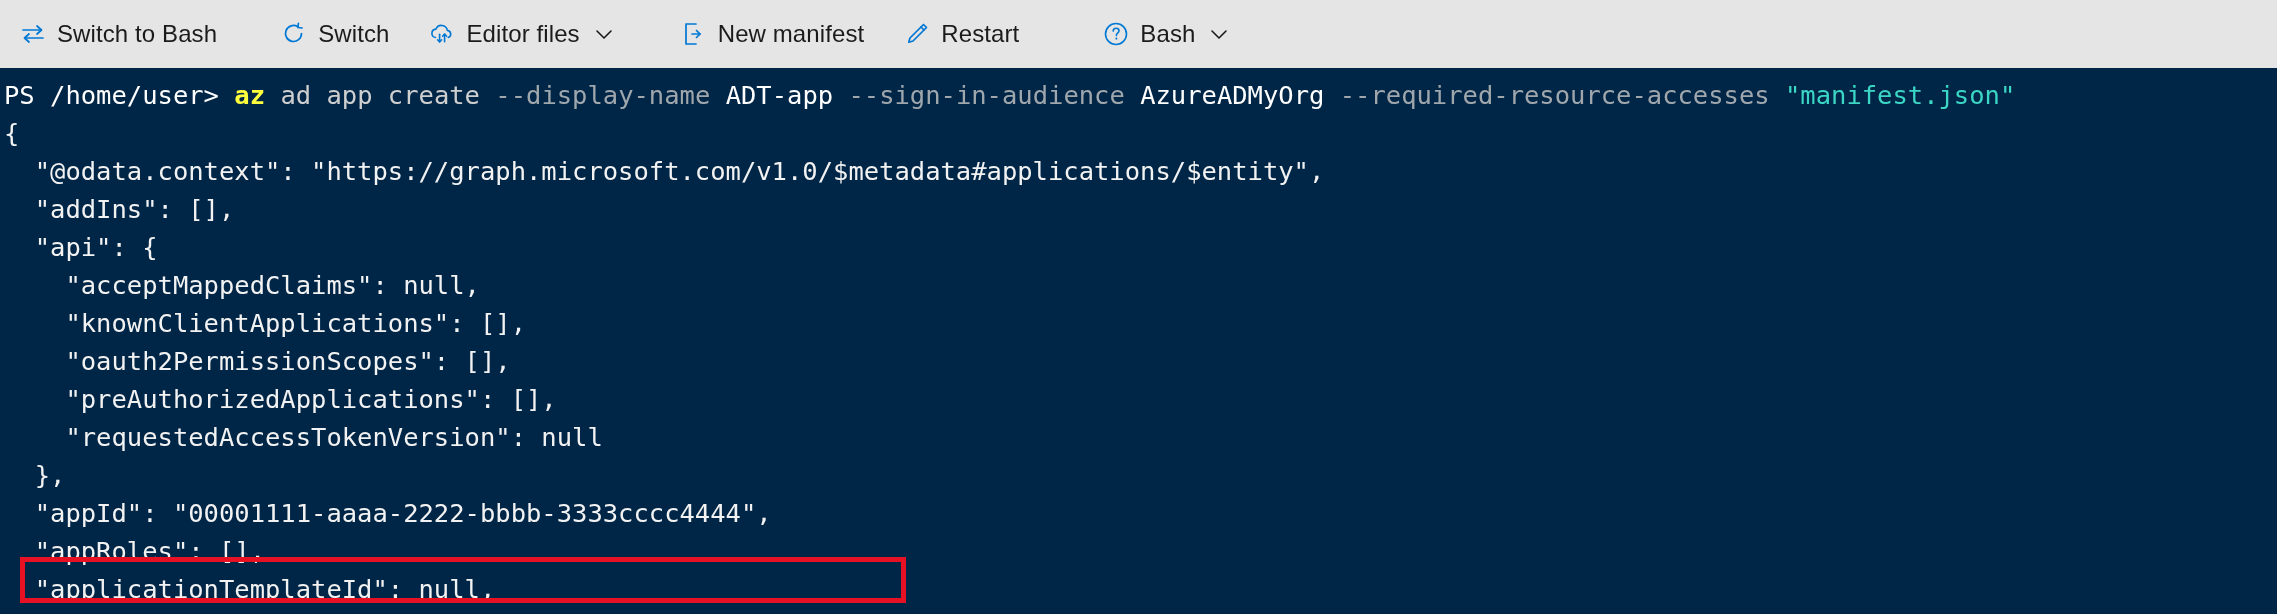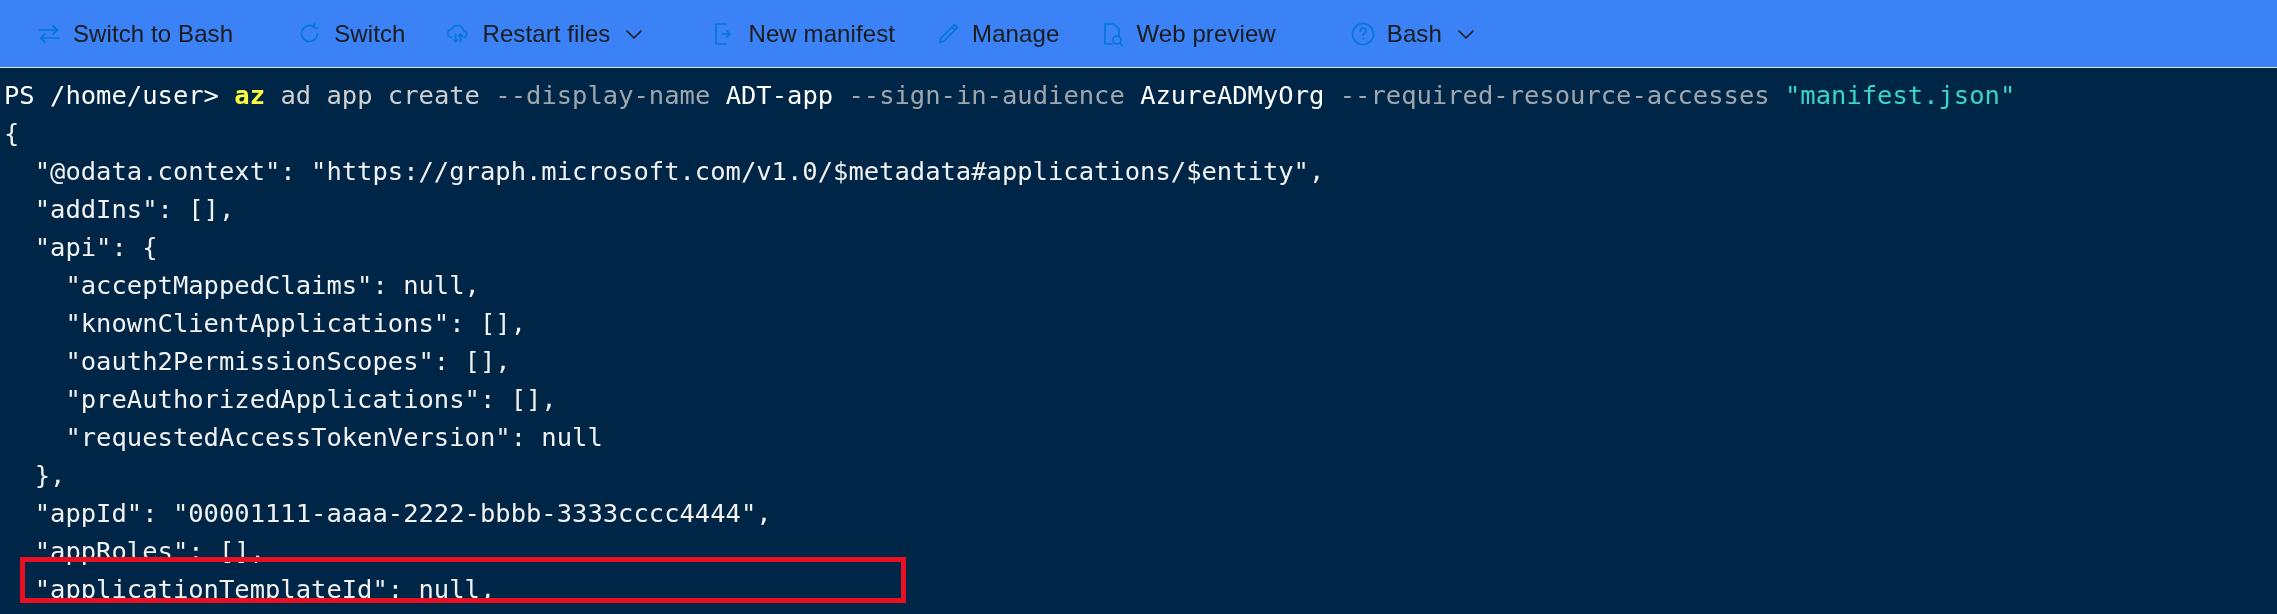--- a/index.html
+++ b/index.html
@@ -11,25 +11,25 @@
     width: 2277px;
     height: 614px;
     overflow: hidden;
     font-family: "Liberation Sans", sans-serif;
   }
 
   
   #toolbar {
     position: relative;
     height: 68px;
-    background: #3b82f6;
+    background: #e5e5e5;
     border-bottom: 1px solid #e6e6e6;
     display: flex;
     align-items: center;
-    padding-left: 20px;
+    padding-left: 4px;
     box-sizing: border-box;
     white-space: nowrap;
   }
   .tb-item {
     display: inline-flex;
     align-items: center;
     height: 46px;
     padding: 0 14px;
     cursor: pointer;
     user-select: none;
@@ -139,21 +139,21 @@
       <svg width="30" height="30" viewBox="0 0 30 30">
         <g fill="none" stroke="#0078d4" stroke-width="1.6" stroke-linecap="round" stroke-linejoin="round">
           <path d="M8.5 18.5a4.2 4.2 0 0 1 .4-8.35 6 6 0 0 1 11.45 1.2 3.7 3.7 0 0 1 .9 7.15"></path>
           <path d="M12.6 15.2v7.6"></path>
             <path d="M10.6 20.8l2 2.2 2-2.2"></path>
           <path d="M17.6 22.8v-7.6"></path>
             <path d="M15.6 17.2l2-2.2 2 2.2"></path>
         </g>
       </svg>
     </span>
-    <span class="tb-label">Restart files</span>
+    <span class="tb-label">Editor files</span>
     <span class="tb-caret">
       <svg width="24" height="24" viewBox="0 0 24 24">
         <path d="M5 9l7 7 7-7" fill="none" stroke="#1b1b1b" stroke-width="1.6" stroke-linecap="round" stroke-linejoin="round"></path>
       </svg>
     </span>
   </div>
 
   <span class="gap-lg"></span>
 
   <div class="tb-item">
@@ -173,38 +173,25 @@
 
   <div class="tb-item">
     <span class="tb-ico">
       <svg width="28" height="28" viewBox="0 0 28 28">
         <g fill="none" stroke="#0078d4" stroke-width="1.7" stroke-linecap="round" stroke-linejoin="round">
           <path d="M20.5 4.5l3 3L10 21l-4.2 1.2L7 18z"></path>
           <path d="M18 7l3 3"></path>
         </g>
       </svg>
     </span>
-    <span class="tb-label">Manage</span>
-  </div>
-
-  <span class="gap-md"></span>
-
-  <div class="tb-item">
-    <span class="tb-ico">
-      <svg width="28" height="28" viewBox="0 0 28 28">
-        <g fill="none" stroke="#0078d4" stroke-width="1.7" stroke-linecap="round" stroke-linejoin="round">
-          <path d="M7 4h9l5 5v7"></path>
-            <path d="M7 4v20h7"></path>
-          <circle cx="19" cy="20" r="4"></circle>
-            <path d="M22 23.2l2.6 2.6"></path>
-        </g>
-      </svg>
-    </span>
-    <span class="tb-label">Web preview</span>
-  </div>
+    <span class="tb-label">Restart</span>
+  </div>
+
+  <span class="gap-md"></span>
+
 
   <span class="gap-md"></span>
 
 
   <span class="gap-lg"></span>
 
   <div class="tb-item">
     <span class="tb-ico">
       <svg width="30" height="30" viewBox="0 0 30 30">
         <circle cx="15" cy="15" r="10.5" fill="none" stroke="#0078d4" stroke-width="1.6"></circle>

